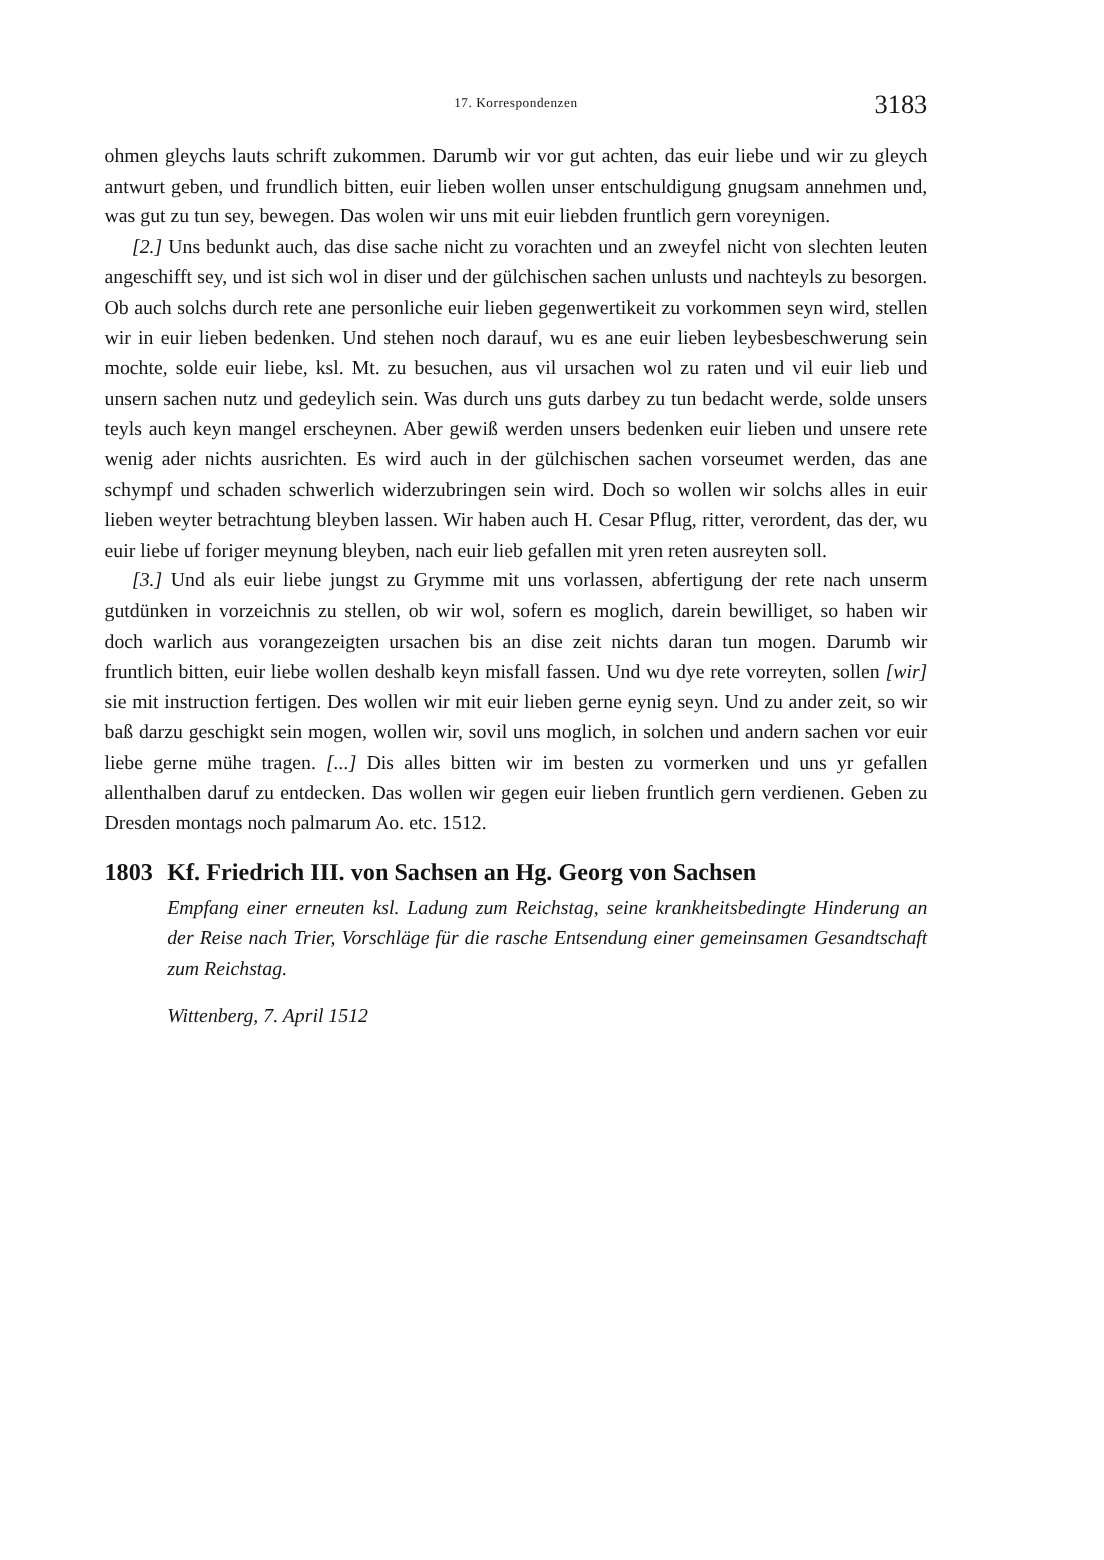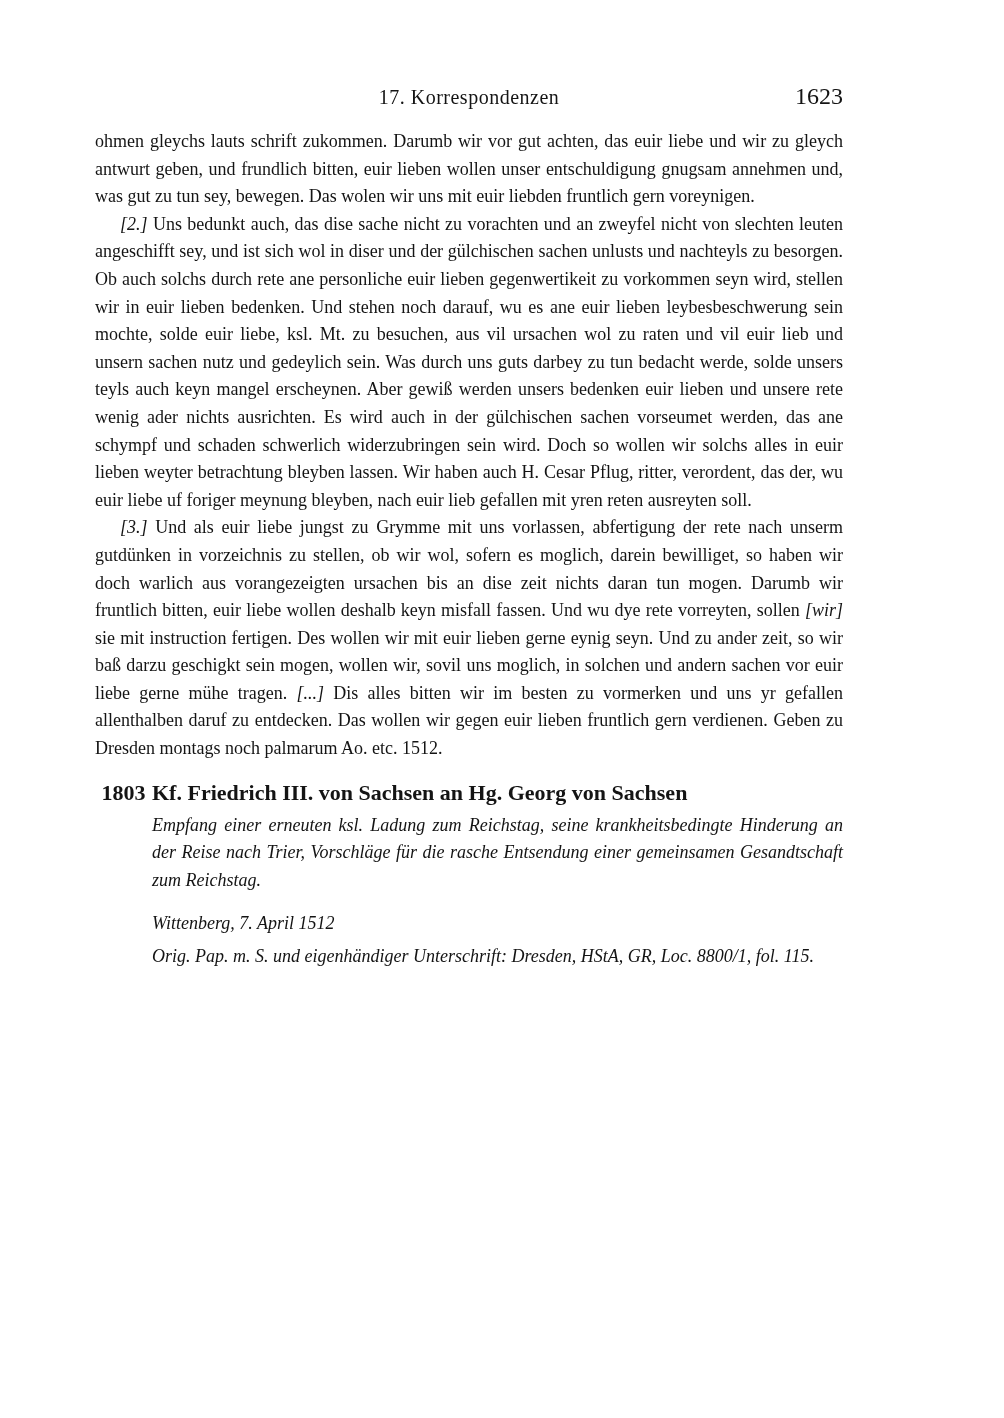--- a/index.html
+++ b/index.html
@@ -21,21 +21,21 @@
   .running-head {
     position: relative;
     height: 27px;
     margin-bottom: 18px;
   }
   .running-title {
     position: absolute;
     left: 50%;
     transform: translateX(-50%);
     top: 3px;
-    font-size: 20px;
+    font-size: 12px;
     letter-spacing: 0.5px;
     white-space: nowrap;
   }
   .page-number {
     position: absolute;
     right: 0;
     top: 0;
     font-size: 24px;
   }
   .para {
@@ -48,21 +48,21 @@
   .para.first-indent { text-indent: 25px; }
   .it { font-style: italic; }
   .rm { font-style: normal; }
   .entry-head {
     display: flex;
     margin-top: 16px;
     font-size: 22px;
     font-weight: bold;
     line-height: 28px;
   }
-  .entry-number { width: 57px; flex: 0 0 57px; text-align: center; }
+  .entry-number { width: 57px; flex: 0 0 57px; }
   .entry-title { flex: 1; }
   .entry-block {
     margin-left: 57px;
     font-size: 21.5px;
     line-height: 27.6px;
   }
   .regest {
     margin: 5px 0 16px 0;
     font-style: italic;
     text-align: justify;
@@ -80,35 +80,34 @@
   .gruss-para { margin-top: 5px; }
 </style>
 </head>
 <body>
 
 <div class="page">
   <div class="text-col">
 
     <div class="running-head">
       <span class="running-title">17. Korrespondenzen</span>
-      <span class="page-number">1623</span>
+      <span class="page-number">3183</span>
     </div>
 
     <p class="para">ohmen gleychs lauts schrift zukommen. Darumb wir vor gut achten, das euir liebe und wir zu gleych antwurt geben, und frundlich bitten, euir lieben wollen unser entschuldigung gnugsam annehmen und, was gut zu tun sey, bewegen. Das wolen wir uns mit euir liebden fruntlich gern voreynigen.</p>
 
     <p class="para first-indent"><span class="it">[2.]</span><span class="rm"> Uns bedunkt auch, das dise sache nicht zu vorachten und an zweyfel nicht von slechten leuten angeschifft sey, und ist sich wol in diser und der gülchischen sachen unlusts und nachteyls zu besorgen. Ob auch solchs durch rete ane personliche euir lieben gegenwertikeit zu vorkommen seyn wird, stellen wir in euir lieben bedenken. Und stehen noch darauf, wu es ane euir lieben leybesbeschwerung sein mochte, solde euir liebe, ksl. Mt. zu besuchen, aus vil ursachen wol zu raten und vil euir lieb und unsern sachen nutz und gedeylich sein. Was durch uns guts darbey zu tun bedacht werde, solde unsers teyls auch keyn mangel erscheynen. Aber gewiß werden unsers bedenken euir lieben und unsere rete wenig ader nichts ausrichten. Es wird auch in der gülchischen sachen vorseumet werden, das ane schympf und schaden schwerlich widerzubringen sein wird. Doch so wollen wir solchs alles in euir lieben weyter betrachtung bleyben lassen. Wir haben auch H. Cesar Pflug, ritter, verordent, das der, wu euir liebe uf foriger meynung bleyben, nach euir lieb gefallen mit yren reten ausreyten soll.</span></p>
 
     <p class="para first-indent"><span class="it">[3.]</span><span class="rm"> Und als euir liebe jungst zu Grymme mit uns vorlassen, abfertigung der rete nach unserm gutdünken in vorzeichnis zu stellen, ob wir wol, sofern es moglich, darein bewilliget, so haben wir doch warlich aus vorangezeigten ursachen bis an dise zeit nichts daran tun mogen. Darumb wir fruntlich bitten, euir liebe wollen deshalb keyn misfall fassen. Und wu dye rete vorreyten, sollen </span><span class="it">[wir]</span><span class="rm"> sie mit instruction fertigen. Des wollen wir mit euir lieben gerne eynig seyn. Und zu ander zeit, so wir baß darzu geschigkt sein mogen, wollen wir, sovil uns moglich, in solchen und andern sachen vor euir liebe gerne mühe tragen. </span><span class="it">[...]</span><span class="rm"> Dis alles bitten wir im besten zu vormerken und uns yr gefallen allenthalben daruf zu entdecken. Das wollen wir gegen euir lieben fruntlich gern verdienen. Geben zu Dresden montags noch palmarum Ao. etc. 1512.</span></p>
 
     <div class="entry-head">
       <span class="entry-number">1803</span>
       <span class="entry-title">Kf. Friedrich III. von Sachsen an Hg. Georg von Sachsen</span>
     </div>
 
     <div class="entry-block">
       <p class="para regest">Empfang einer erneuten ksl. Ladung zum Reichstag, seine krankheitsbedingte Hinderung an der Reise nach Trier, Vorschläge für die rasche Entsendung einer gemeinsamen Gesandtschaft zum Reichstag.</p>
       <p class="para place-date">Wittenberg, 7. April 1512</p>
-      <p class="para source">Orig. Pap. m. S. und eigenhändiger Unterschrift: Dresden, HStA, GR, Loc. 8800/1, fol. 115.</p>
     </div>
 
 
   </div>
 </div>
 
 </body></html>

